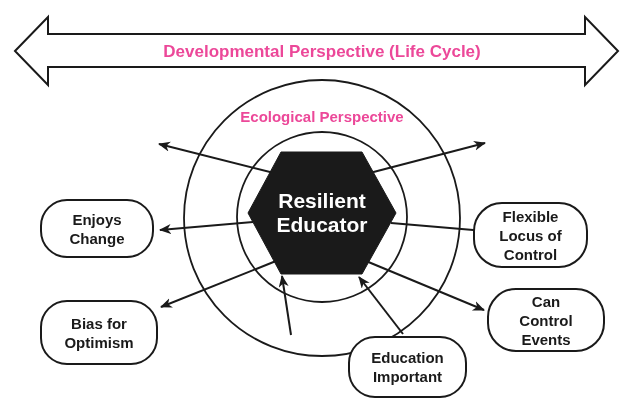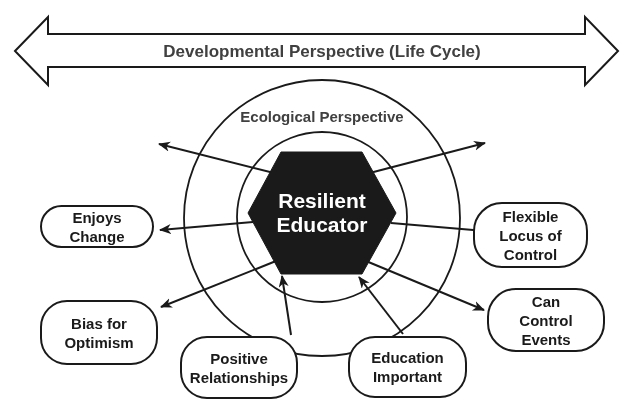--- a/index.html
+++ b/index.html
@@ -19,21 +19,21 @@
   .stage svg {
     position: absolute;
     left: 0;
     top: 0;
   }
   .lbl {
     position: absolute;
     font-weight: bold;
     text-align: center;
     white-space: pre-line;
-    color: #404040;
+    color: #ec4899;
   }
   .top-arrow-label {
     left: 66px;
     top: 42px;
     width: 512px;
     font-size: 17px;
     line-height: 19px;
   }
   .eco-label {
     left: 220px;
@@ -62,21 +62,21 @@
   }
   .node .node-label {
     font-weight: bold;
     font-size: 15px;
     line-height: 19px;
     text-align: center;
     white-space: pre-line;
     color: #1a1a1a;
   }
   .n-deeply   { left: 40px;  top: 117px; width: 114px; height: 58px; }
-  .n-enjoys   { left: 40px;  top: 205px; width: 114px; height: 43px; }
+  .n-enjoys   { left: 40px;  top: 199px; width: 114px; height: 59px; }
   .n-bias     { left: 40px;  top: 300px; width: 118px; height: 65px; }
   .n-positive { left: 180px; top: 336px; width: 118px; height: 63px; }
   .n-education{ left: 348px; top: 336px; width: 119px; height: 62px; }
   .n-can      { left: 487px; top: 288px; width: 118px; height: 64px; border-radius: 29px; }
   .n-flexible { left: 473px; top: 202px; width: 115px; height: 66px; border-radius: 29px; }
   .n-moral    { left: 488px; top: 112px; width: 115px; height: 61px; border-radius: 28px; }
 </style>
 </head>
 <body>
 
@@ -119,24 +119,20 @@
   <div class="node n-enjoys">
     <span class="node-label">Enjoys
 Change</span>
   </div>
 
   <div class="node n-bias">
     <span class="node-label">Bias for
 Optimism</span>
   </div>
 
-  <div class="node n-positive">
-    <span class="node-label">Positive
-Relationships</span>
-  </div>
 
   <div class="node n-education">
     <span class="node-label">Education
 Important</span>
   </div>
 
   <div class="node n-can">
     <span class="node-label">Can
 Control
 Events</span>

